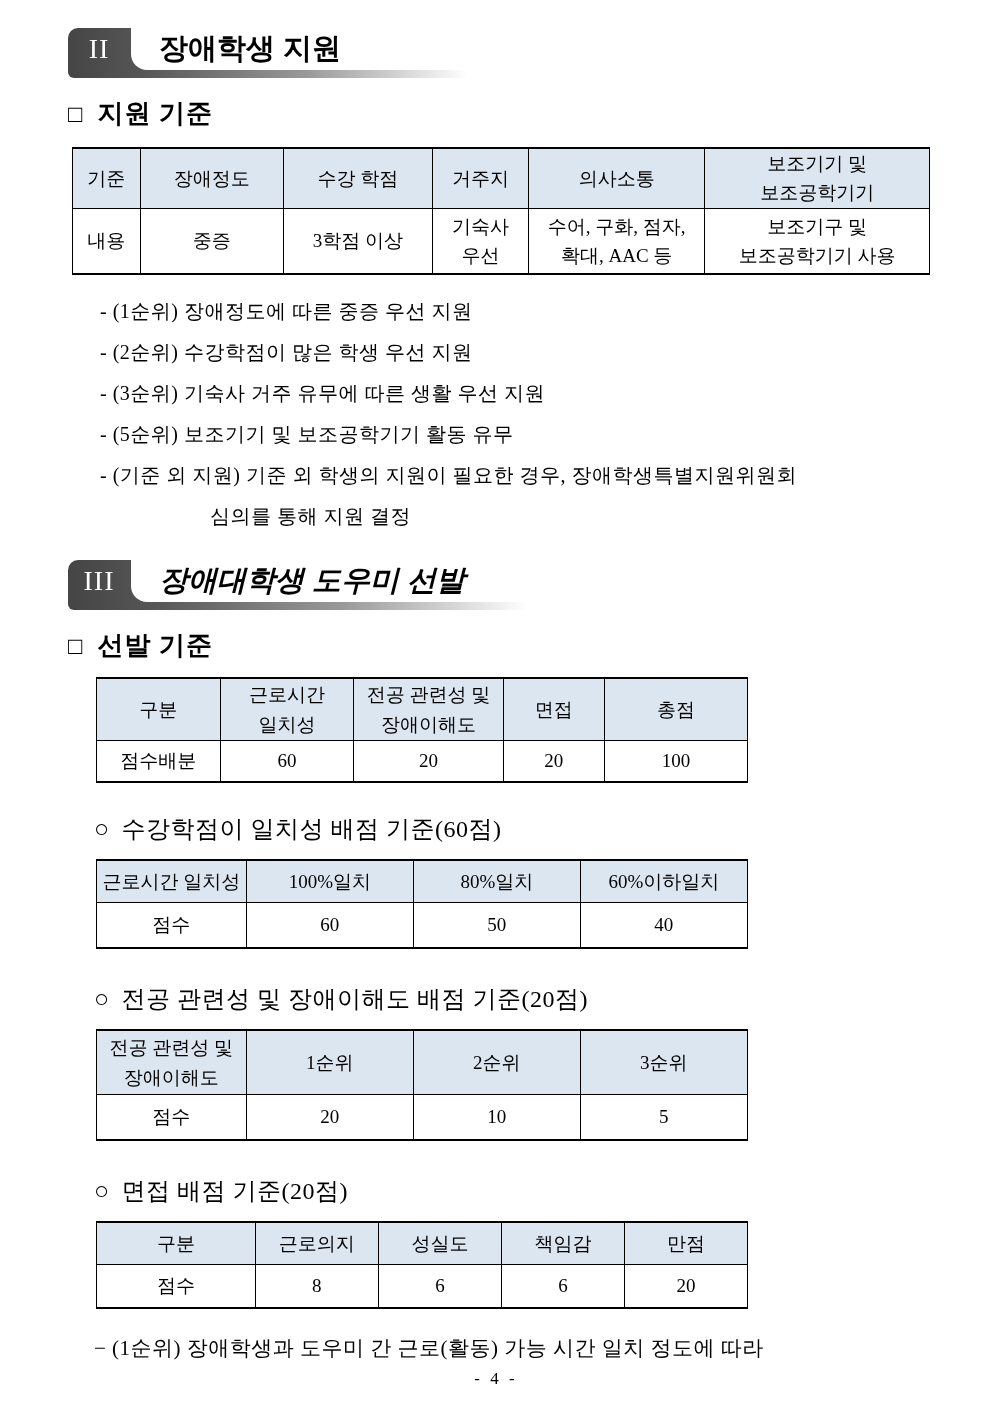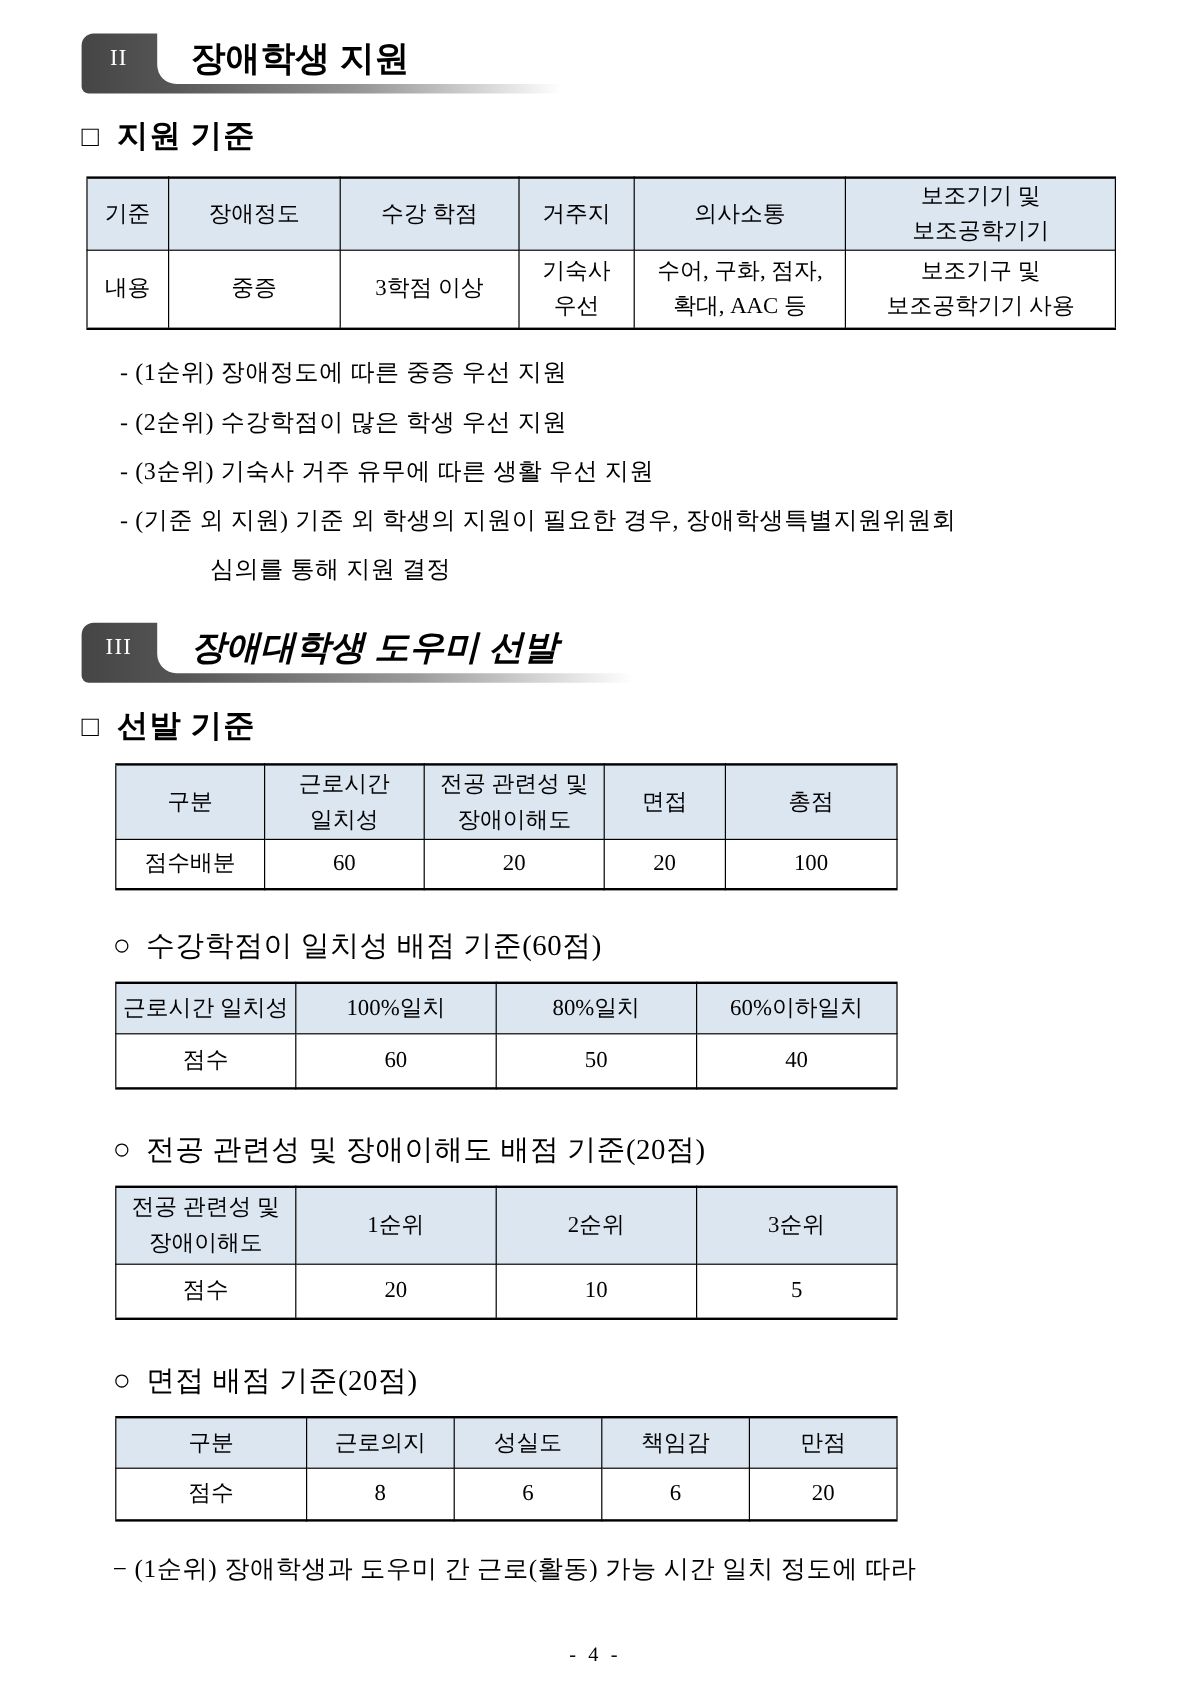--- a/index.html
+++ b/index.html
@@ -16,21 +16,21 @@
   .sec-band {
     position:absolute; left:0; top:2px; height:50px;
     background:linear-gradient(to right,#454545 0%,#555555 18%,#9a9a9a 60%,#d9d9d9 85%,#ffffff 100%);
     border-radius:10px 2px 2px 6px;
   }
   .sec-band.w2 { width:400px; }
   .sec-band.w3 { width:460px; }
   .sec-badge {
     position:absolute; left:0; top:2px; width:62px; height:42px;
     display:flex; align-items:center; justify-content:center;
-    color:#ffffff; font-size:19px; font-family:"Liberation Serif","DejaVu Serif",serif;
+    color:#ffffff; font-size:28px; font-family:"Liberation Serif","DejaVu Serif",serif;
     letter-spacing:1px;
   }
   .sec-tab {
     position:absolute; left:63px; top:0; height:44px;
     background:#ffffff; border-bottom-left-radius:16px;
     padding:2px 30px 0 28px; display:flex; align-items:center;
   }
   .sec-tab.w2 { width:337px; }
   .sec-tab.w3 { width:397px;font-style:italic; }
   .sec-title {
@@ -55,21 +55,21 @@
   th { background:#dce6f1; }
   .t1 th { height:60px; }  .t1 td { height:66px; }
   .t2 th { height:62px; }  .t2 td { height:42px; }
   .t3 th { height:42px; }  .t3 td { height:46px; }
   .t4 th { height:64px; }  .t4 td { height:46px; }
   .t5 th { height:42px; }  .t5 td { height:44px; }
 
   
   .notes { margin:26px 0 0 100px; }
   .note { font-size:20px; letter-spacing:0.5px; line-height:1.0; margin-bottom:21px; }
-  .note.cont { margin-left:75px; }
+  .note.cont { margin-left:110px; }
 
   .footnote { margin:28px 0 0 94px; font-size:21px; letter-spacing:0.5px; line-height:1.1; }
 
   .pagenum { position:absolute; left:0; right:0; bottom:14px; text-align:center;
              font-size:17px; letter-spacing:3px; }
 </style>
 </head>
 <body>
 
 <div class="page">
@@ -118,20 +118,21 @@
         <td>보조기구 및
 보조공학기기 사용</td>
       </tr>
     </tbody>
   </table>
 
   <div class="notes">
     <p class="note">- (1순위) 장애정도에 따른 중증 우선 지원</p>
     <p class="note">- (2순위) 수강학점이 많은 학생 우선 지원</p>
     <p class="note">- (3순위) 기숙사 거주 유무에 따른 생활 우선 지원</p>
+    <p class="note">- (5순위) 보조기기 및 보조공학기기 활동 유무</p>
     <p class="note">- (기준 외 지원) 기준 외 학생의 지원이 필요한 경우, 장애학생특별지원위원회</p>
     <p class="note cont">심의를 통해 지원 결정</p>
   </div>
 
   <div class="sec-header" style="margin-top:32px;">
     <div class="sec-band w3"></div>
     <div class="sec-badge">
       <span>III</span>
     </div>
     <div class="sec-tab w3">

